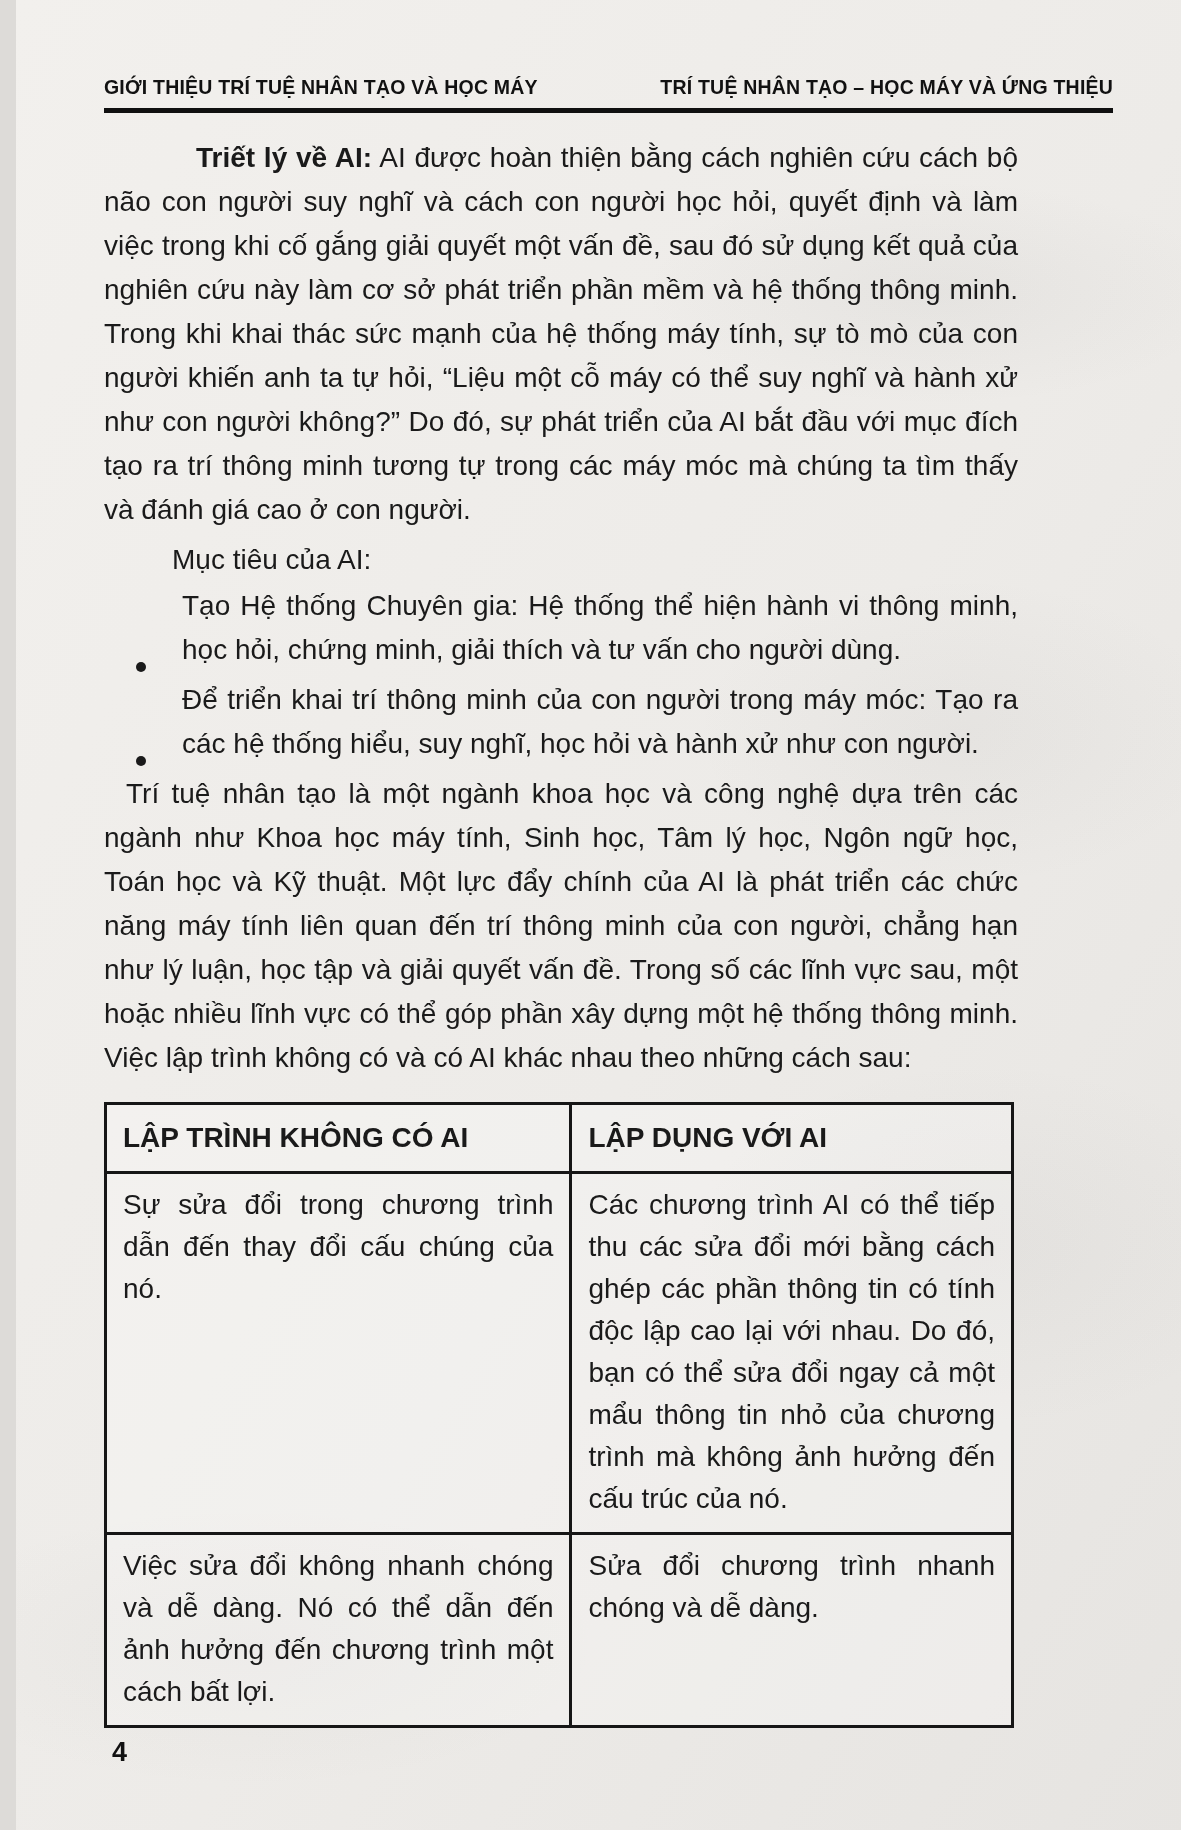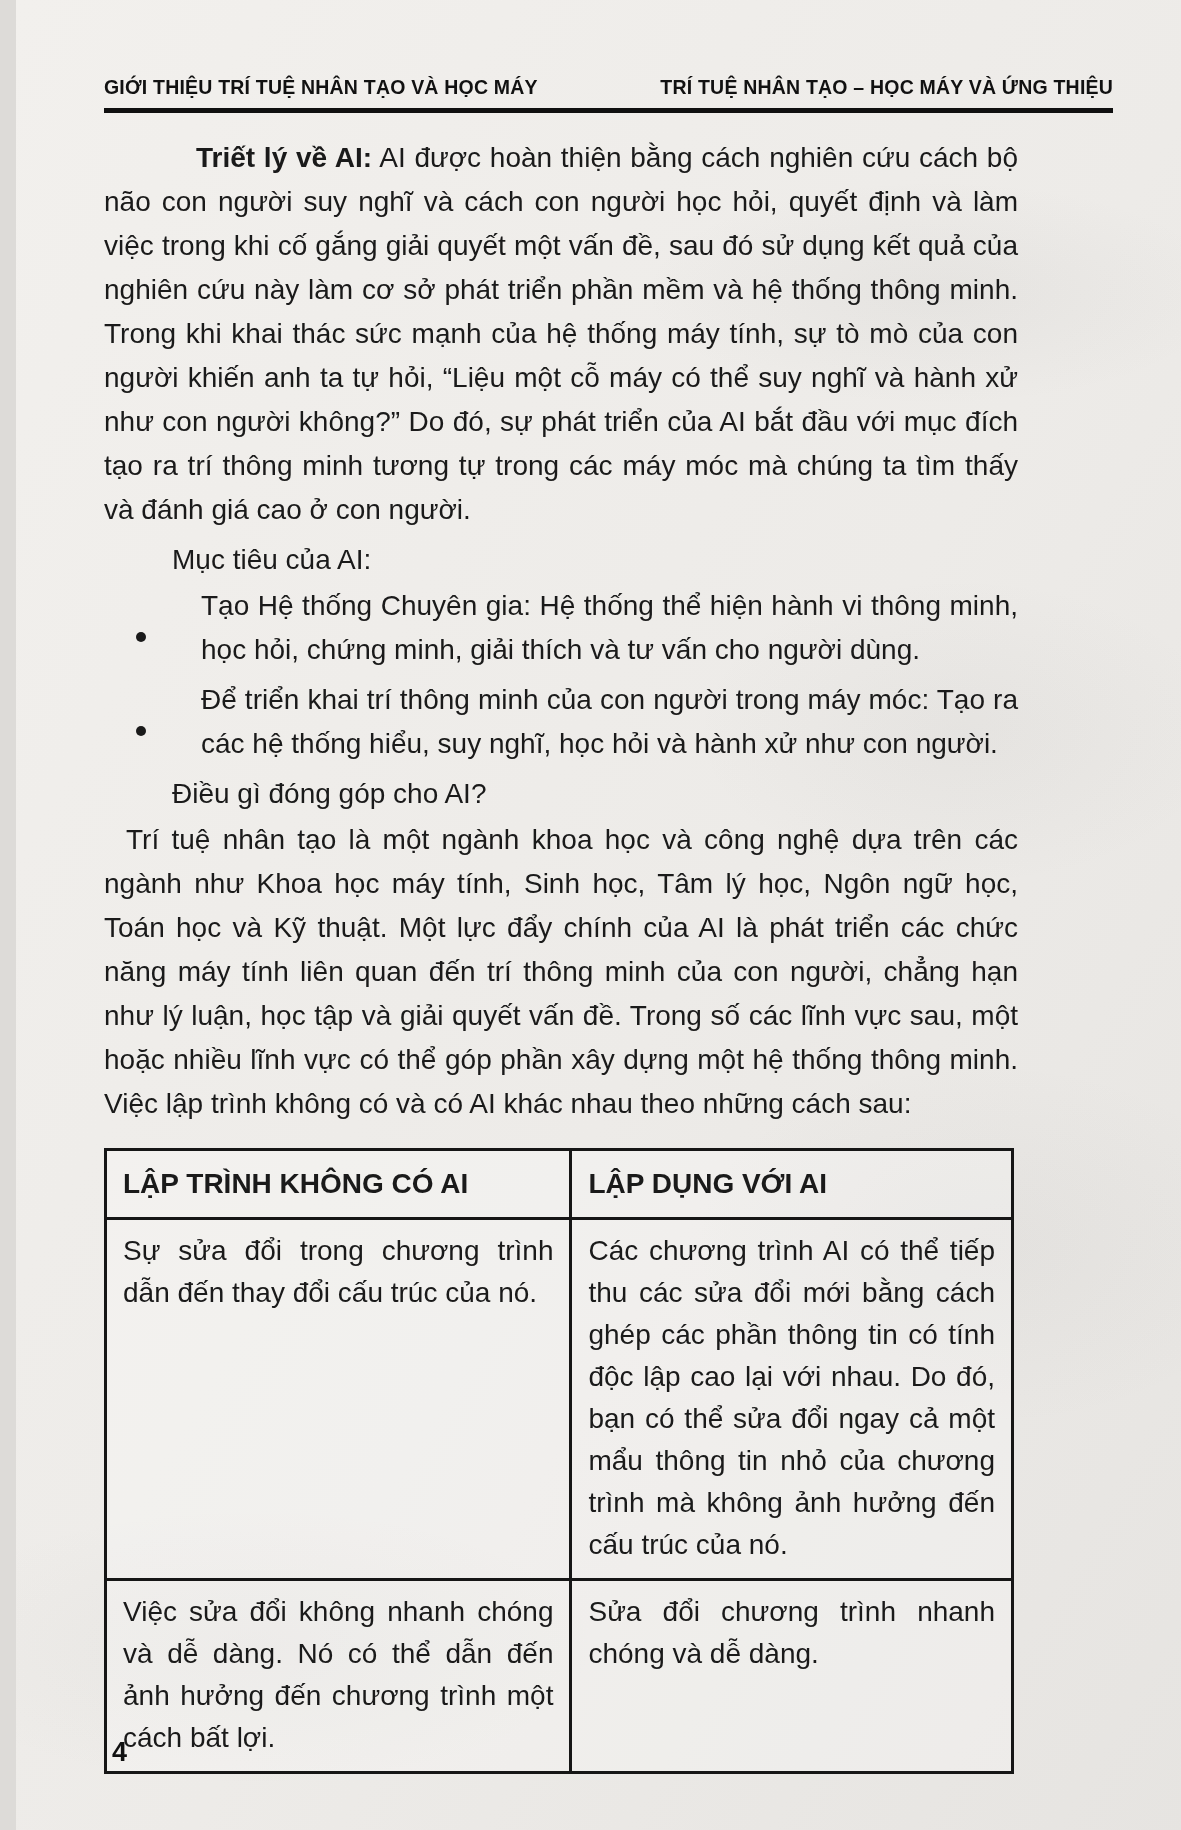--- a/index.html
+++ b/index.html
@@ -59,23 +59,22 @@
   .heading {
     font-weight: normal;
     margin-left: 68px;
     margin-top: 6px;
     margin-bottom: 2px;
     text-align: left;
   }
   .bullets { list-style: none; margin: 2px 0 4px 0; }
   .bullets li {
     display: flex;
-    align-items: center;
+    align-items: flex-end;
     margin-bottom: 6px;
-    gap: 19px;
   }
   .bullets .dot {
     flex: 0 0 auto;
     width: 10px;
     height: 10px;
     border-radius: 50%;
     background: #1a1a1a;
     margin: 18px 36px 0 32px;
   }
   .bullets .li-text { flex: 1 1 auto; text-align: justify; }
@@ -131,34 +130,33 @@
       <li>
         <span class="dot"></span>
         <span class="li-text">Tạo Hệ thống Chuyên gia: Hệ thống thể hiện hành vi thông minh, học hỏi, chứng minh, giải thích và tư vấn cho người dùng.</span>
       </li>
       <li>
         <span class="dot"></span>
         <span class="li-text">Để triển khai trí thông minh của con người trong máy móc: Tạo ra các hệ thống hiểu, suy nghĩ, học hỏi và hành xử như con người.</span>
       </li>
     </ul>
 
-    <p class="heading">Điều gì đóng góp cho AI?</p>
 
     <p class="para second">Trí tuệ nhân tạo là một ngành khoa học và công nghệ dựa trên các ngành như Khoa học máy tính, Sinh học, Tâm lý học, Ngôn ngữ học, Toán học và Kỹ thuật. Một lực đẩy chính của AI là phát triển các chức năng máy tính liên quan đến trí thông minh của con người, chẳng hạn như lý luận, học tập và giải quyết vấn đề. Trong số các lĩnh vực sau, một hoặc nhiều lĩnh vực có thể góp phần xây dựng một hệ thống thông minh. Việc lập trình không có và có AI khác nhau theo những cách sau:</p>
 
     <table class="compare">
       <thead>
         <tr>
           <th class="col-left">LẬP TRÌNH KHÔNG CÓ AI</th>
           <th class="col-right">LẬP DỤNG VỚI AI</th>
         </tr>
       </thead>
       <tbody>
         <tr>
-          <td class="col-left">Sự sửa đổi trong chương trình dẫn đến thay đổi cấu trúc của nó.</td>
+          <td class="col-left">Sự sửa đổi trong chương trình dẫn đến thay đổi cấu chúng của nó.</td>
           <td class="col-right">Các chương trình AI có thể tiếp thu các sửa đổi mới bằng cách ghép các phần thông tin có tính độc lập cao lại với nhau. Do đó, bạn có thể sửa đổi ngay cả một mẩu thông tin nhỏ của chương trình mà không ảnh hưởng đến cấu trúc của nó.</td>
         </tr>
         <tr>
           <td class="col-left">Việc sửa đổi không nhanh chóng và dễ dàng. Nó có thể dẫn đến ảnh hưởng đến chương trình một cách bất lợi.</td>
           <td class="col-right">Sửa đổi chương trình nhanh chóng và dễ dàng.</td>
         </tr>
       </tbody>
     </table>
 
   </main>

